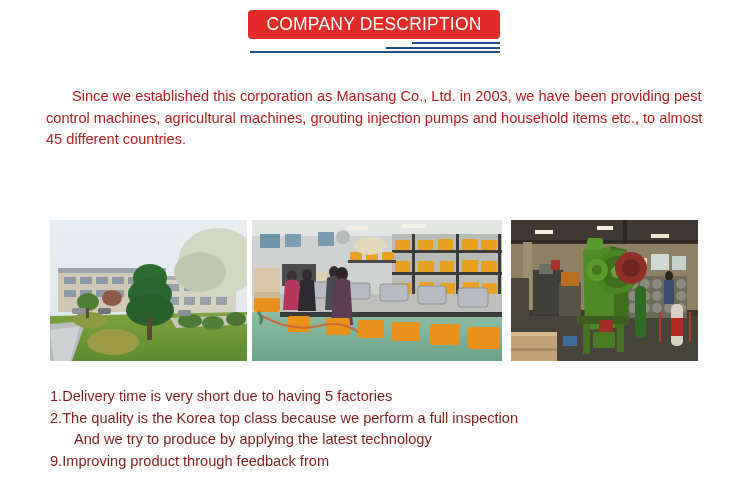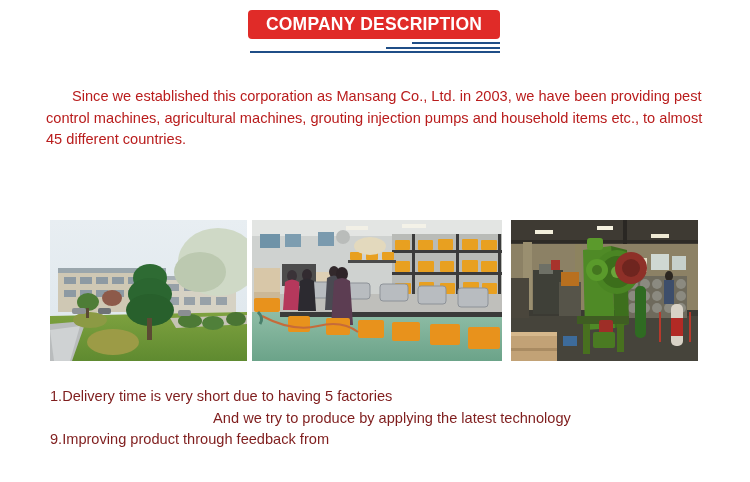--- a/index.html
+++ b/index.html
@@ -32,21 +32,21 @@
     height: 29px;
     background: #E02B28;
     border-radius: 4px;
     display: flex;
     align-items: center;
     justify-content: center;
   }
   #title-text {
     color: #ffffff;
     font-size: 17.5px;
-    font-weight: bold;
+    font-weight: normal;
     letter-spacing: 0.2px;
     white-space: nowrap;
     line-height: 1;
   }
   .rule {
     position: absolute;
     background: #1F4E87;
   }
   #rule-short {
     left: 412px;
@@ -109,21 +109,21 @@
     left: 50px;
     top: 386px;
     width: 660px;
   }
   .feature-line {
     font-size: 14.6px;
     line-height: 21.5px;
     color: #7f1d1d;
     white-space: pre;
   }
-  .feature-line.sub { padding-left: 24px; text-align: center; }
+  .feature-line.sub { padding-left: 24px; }
 </style>
 </head>
 <body>
 
 <div id="header-block">
   <div id="title-banner">
     <span id="title-text">COMPANY DESCRIPTION</span>
   </div>
   <div class="rule" id="rule-short"></div>
   <div class="rule" id="rule-mid"></div>
@@ -414,15 +414,16 @@
       <rect x="0" y="112" width="46" height="4" fill="#d6b88c"></rect>
       <rect x="0" y="128" width="46" height="3" fill="#a98b62"></rect>
 
       <rect x="52" y="116" width="14" height="10" fill="#3d6b9a"></rect>
     </svg>
   </div>
 </div>
 
 <div id="feature-list">
   <div class="feature-line">1.Delivery time is very short due to having 5 factories</div>
+  <div class="feature-line">2.The quality is the Korea top class because we perform a full inspection</div>
   <div class="feature-line sub">And we try to produce by applying the latest technology</div>
   <div class="feature-line">9.Improving product through feedback from</div>
 </div>
 
 </body></html>

